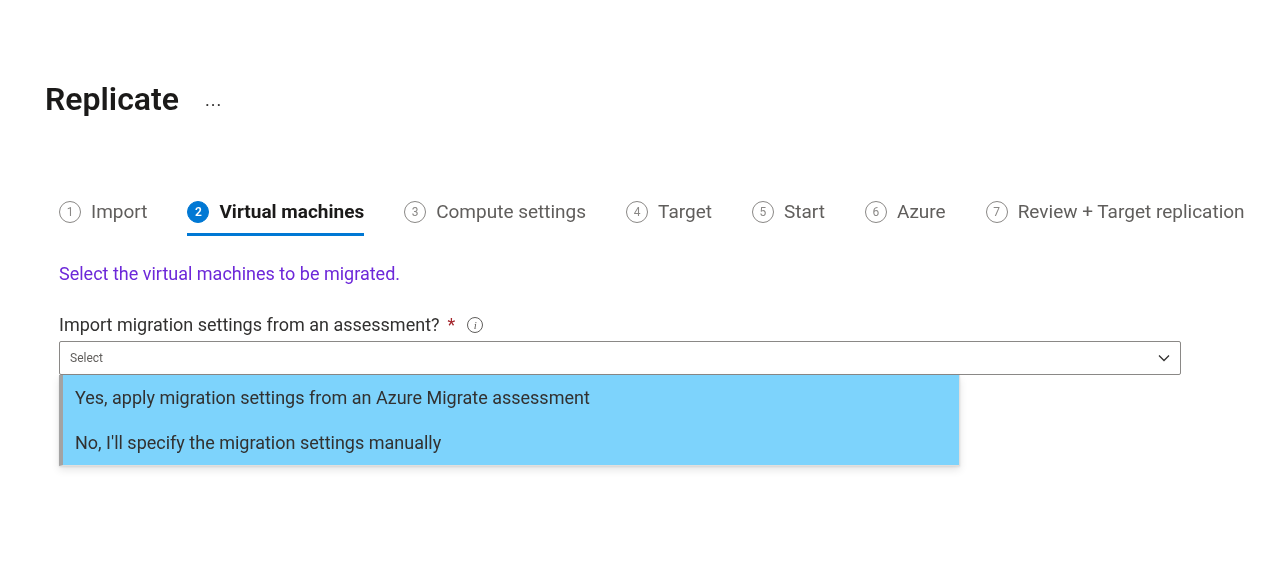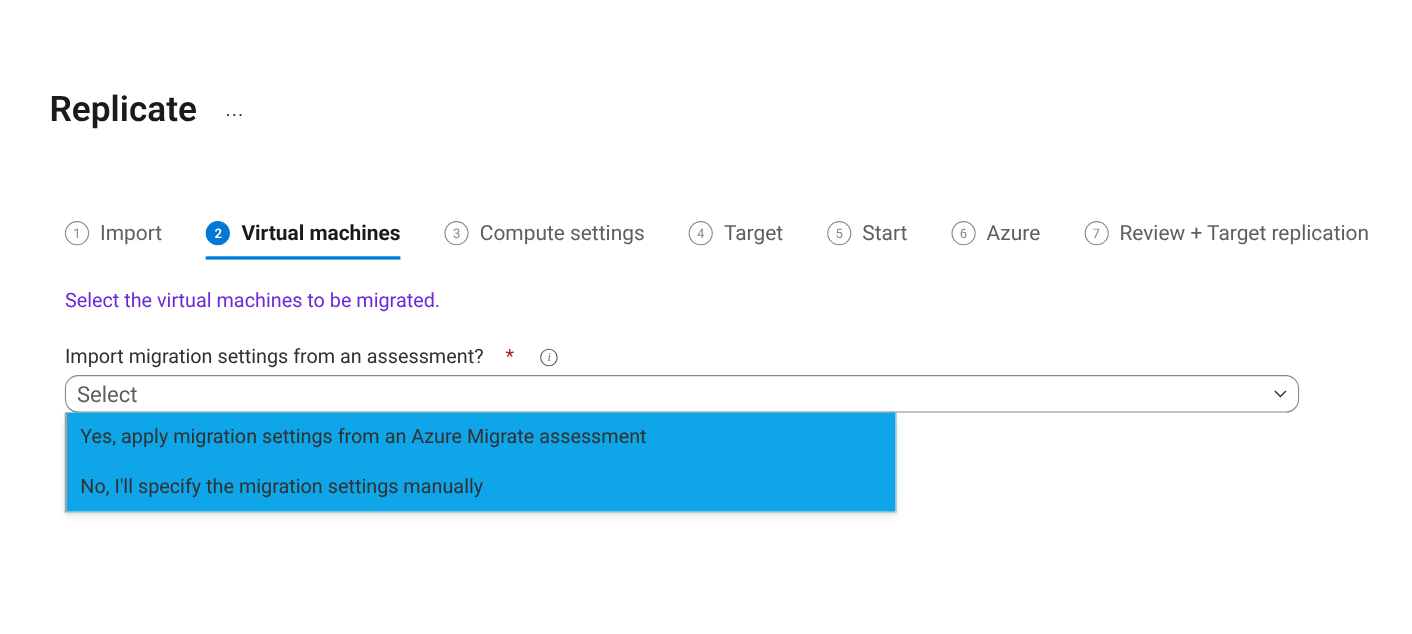--- a/index.html
+++ b/index.html
@@ -89,21 +89,21 @@
     padding-left: 14px;
   }
   .instruction {
     font-size: 18px;
     color: #6d28d9;
     margin: 0 0 30px 0;
   }
   .field-label-row {
     display: flex;
     align-items: center;
-    gap: 18px;
+    gap: 6px;
     margin-bottom: 6px;
   }
   .field-label {
     font-size: 18px;
     color: #323130;
   }
   .req {
     color: #a4262c;
     font-size: 18px;
     margin-left: 2px;
@@ -129,37 +129,37 @@
   }
   .dropdown {
     width: 100%;
     height: 34px;
     border: 1px solid #8a8886;
     background: #fff;
     display: flex;
     align-items: center;
     justify-content: space-between;
     padding: 0 10px;
-    font-size: 20px;
+    font-size: 12px;
     color: #605e5c;
     cursor: pointer;
-    border-radius: 12px;
+    border-radius: 2px;
   }
   .chevron-down {
     width: 12px;
     height: 12px;
   }
   .chevron-down svg { display:block; }
   .dropdown-options {
     position: absolute;
     top: 34px;
     left: 0;
-    width: 756px;
-    background: #0ea5e9;
-    border-left: 2px solid #a3a3a3;
+    width: 901px;
+    background: #7dd3fc;
+    border-left: 4px solid #a3a3a3;
     border-right: 1px solid #e1dfdd;
     border-bottom: 1px solid #e1dfdd;
     box-shadow: 0 4px 8px rgba(0,0,0,0.10), 0 1px 2px rgba(0,0,0,0.10);
   }
   .option {
     padding: 12px 12px;
     font-size: 18px;
     color: #323130;
     cursor: pointer;
   }

